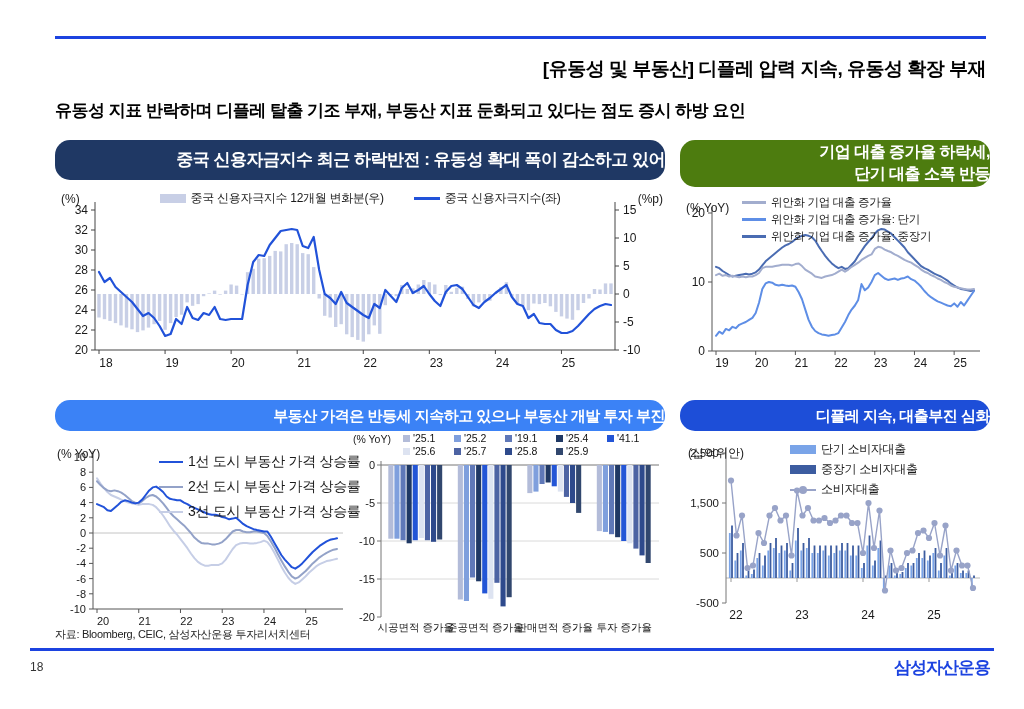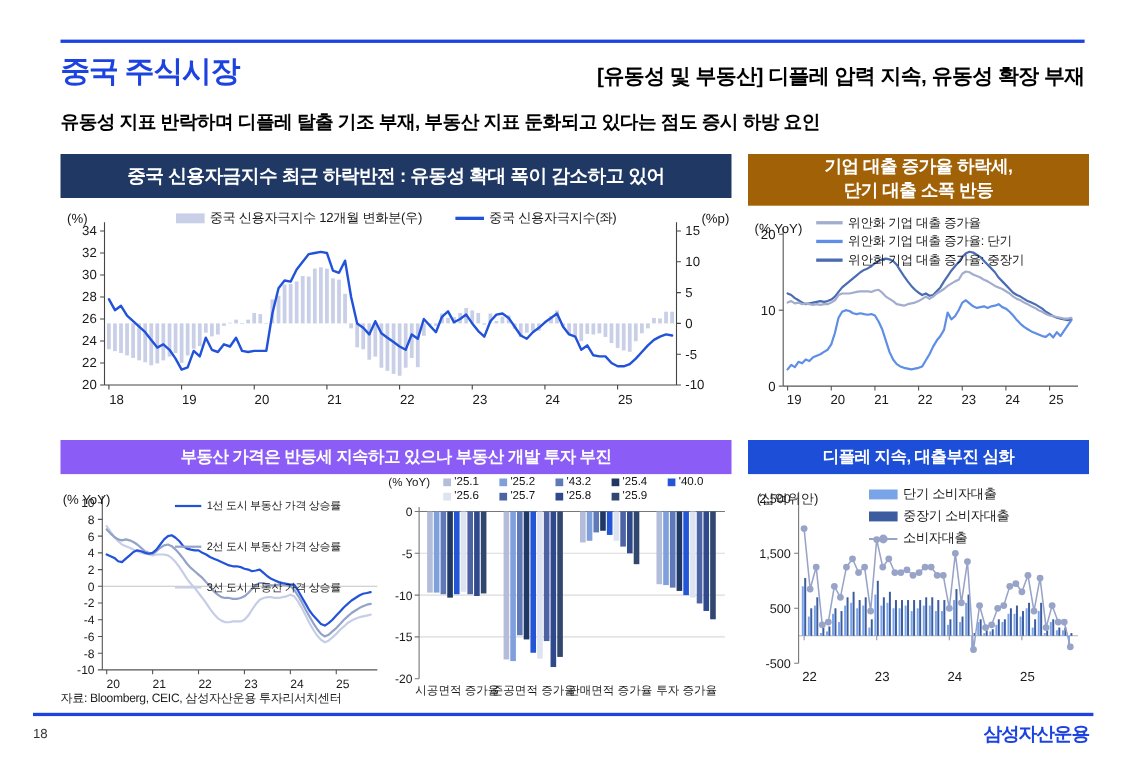--- a/index.html
+++ b/index.html
@@ -9,21 +9,21 @@
   #top-rule{left:55px;top:36px;width:931px;}
   #bottom-rule{left:30px;top:648px;width:964px;}
   #main-title{position:absolute;left:55px;top:47px;font-size:27px;font-weight:bold;letter-spacing:-1px;}
   #header-right{position:absolute;right:38px;top:56px;font-size:19px;font-weight:bold;color:#000;letter-spacing:-0.5px;}
   #subtitle{position:absolute;left:55px;top:99px;font-size:17px;font-weight:bold;color:#000;letter-spacing:-0.5px;}
   .panel{position:absolute;background:#fff;}
   #p1{left:55px;top:140px;width:610px;height:250px;}
   #p2{left:680px;top:140px;width:310px;height:250px;}
   #p3{left:55px;top:400px;width:610px;height:245px;}
   #p4{left:680px;top:400px;width:310px;height:245px;}
-  .panel-title{color:#fff;font-weight:bold;text-align:center;letter-spacing:-0.5px;}
+  .panel-title{color:#fff;font-weight:bold;text-align:right;letter-spacing:-0.5px;border-radius:15px;}
   #p1-title{height:40px;line-height:40px;font-size:17px;}
   #p2-title{height:46px;font-size:16px;line-height:1.4;padding-top:1px;}
   #p3-title,#p4-title{height:31px;line-height:31px;font-size:15px;}
   .chart-wrap{position:relative;}
   svg{display:block;font-family:"Liberation Sans","DejaVu Sans",sans-serif;}
   .axis-unit{position:absolute;font-size:12px;color:#1a1a1a;}
   .legend{position:absolute;display:flex;font-size:12px;color:#1a1a1a;letter-spacing:-0.3px;}
   .legend-col{flex-direction:column;gap:2px;}
   .legend-item{display:flex;align-items:center;gap:5px;white-space:nowrap;}
   .sw-bar{width:26px;height:9px;}
@@ -34,21 +34,20 @@
   #page-num{position:absolute;left:30px;top:660px;font-size:12px;color:#333;}
   #logo{position:absolute;right:34px;top:656px;font-size:17px;font-weight:bold;letter-spacing:-1px;}
   #leg-c4{position:absolute;top:1px;left:52px;width:262px;display:flex;flex-wrap:wrap;font-size:10.5px;}
   #leg-c4 .legend-item{width:51px;gap:3px;margin-bottom:1px;}
 </style>
 </head>
 <body>
 
 <div id="slide">
   <div id="top-rule" class="rule" style="background: rgb(28, 67, 224);"></div>
-  <div id="main-title" style="color: rgb(28, 67, 224);">중국 주식시장</div>
   <div id="header-right">[유동성 및 부동산] 디플레 압력 지속, 유동성 확장 부재</div>
   <div id="subtitle">유동성 지표 반락하며 디플레 탈출 기조 부재, 부동산 지표 둔화되고 있다는 점도 증시 하방 요인</div>
 
   <div id="p1" class="panel">
     <div id="p1-title" class="panel-title" style="background: rgb(31, 56, 100);">중국 신용자금지수 최근 하락반전 : 유동성 확대 폭이 감소하고 있어</div>
     <div class="chart-wrap" style="height:210px;">
       <div class="axis-unit" style="top:12px;left:6px;">(%)</div>
       <div class="axis-unit" style="top:12px;right:2px;">(%p)</div>
       <div class="legend" style="top:10px;left:0;width:100%;justify-content:center;gap:30px;">
         <span class="legend-item">
@@ -201,21 +200,21 @@
           <text x="381.3225806451613" y="187" text-anchor="middle" font-size="12" fill="#1a1a1a">23</text>
           <line x1="440.38709677419354" y1="170" x2="440.38709677419354" y2="174" stroke="#444"></line>
           <text x="447.38709677419354" y="187" text-anchor="middle" font-size="12" fill="#1a1a1a">24</text>
           <line x1="506.4516129032258" y1="170" x2="506.4516129032258" y2="174" stroke="#444"></line>
           <text x="513.4516129032259" y="187" text-anchor="middle" font-size="12" fill="#1a1a1a">25</text>
         </svg>
     </div>
   </div>
 
   <div id="p2" class="panel">
-    <div id="p2-title" class="panel-title" style="background: #a16207;">
+    <div id="p2-title" class="panel-title" style="background: #4d7c0f;">
       <div>기업 대출 증가율 하락세,</div>
       <div>단기 대출 소폭 반등</div>
     </div>
     <div class="chart-wrap" style="height:204px;">
       <div class="axis-unit" style="top:14px;left:6px;">(% YoY)</div>
       <div class="legend legend-col" style="top:8px;left:62px;font-size:11.5px;text-align:right;">
         <span class="legend-item">
           <span class="sw-thin" style="background: rgb(162, 173, 206);"></span>
           <span>위안화 기업 대출 증가율</span>
         </span>
@@ -252,24 +251,24 @@
           <text x="200.76923076923077" y="180" text-anchor="middle" font-size="12" fill="#1a1a1a">23</text>
           <line x1="234.46153846153845" y1="164" x2="234.46153846153845" y2="168" stroke="#555"></line>
           <text x="240.46153846153845" y="180" text-anchor="middle" font-size="12" fill="#1a1a1a">24</text>
           <line x1="274.1538461538462" y1="164" x2="274.1538461538462" y2="168" stroke="#555"></line>
           <text x="280.1538461538462" y="180" text-anchor="middle" font-size="12" fill="#1a1a1a">25</text>
         </svg>
     </div>
   </div>
 
   <div id="p3" class="panel">
-    <div id="p3-title" class="panel-title" style="background: #8b5cf6;">부동산 가격은 반등세 지속하고 있으나 부동산 개발 투자 부진</div>
+    <div id="p3-title" class="panel-title" style="background: #3b82f6;">부동산 가격은 반등세 지속하고 있으나 부동산 개발 투자 부진</div>
     <div class="chart-wrap" style="position:absolute;left:0;top:31px;width:296px;height:214px;">
       <div class="axis-unit" style="top:16px;left:2px;">(% YoY)</div>
-      <div class="legend legend-col" style="top:22px;left:104px;font-size:10px;gap:23px;">
+      <div class="legend legend-col" style="top:22px;left:104px;font-size:14px;gap:7px;">
         <span class="legend-item">
           <span class="sw-thin" style="background: rgb(33, 82, 217);"></span>
           <span>1선 도시 부동산 가격 상승률</span>
         </span>
         <span class="legend-item">
           <span class="sw-thin" style="background: rgb(147, 162, 200);"></span>
           <span>2선 도시 부동산 가격 상승률</span>
         </span>
         <span class="legend-item">
           <span class="sw-thin" style="background: rgb(198, 206, 230);"></span>
@@ -325,29 +324,29 @@
           <span class="legend-item">
             <span class="sw-sq" style="background: rgb(179, 188, 217);"></span>
             <span>'25.1</span>
           </span>
           <span class="legend-item">
             <span class="sw-sq" style="background: rgb(127, 159, 221);"></span>
             <span>'25.2</span>
           </span>
           <span class="legend-item">
             <span class="sw-sq" style="background: rgb(95, 120, 184);"></span>
-            <span>'43.2</span>
+            <span>'19.1</span>
           </span>
           <span class="legend-item">
             <span class="sw-sq" style="background: rgb(31, 56, 100);"></span>
             <span>'25.4</span>
           </span>
           <span class="legend-item">
             <span class="sw-sq" style="background: rgb(35, 85, 214);"></span>
-            <span>'40.0</span>
+            <span>'41.1</span>
           </span>
           <span class="legend-item">
             <span class="sw-sq" style="background: rgb(221, 227, 241);"></span>
             <span>'25.6</span>
           </span>
           <span class="legend-item">
             <span class="sw-sq" style="background: rgb(77, 99, 163);"></span>
             <span>'25.7</span>
           </span>
           <span class="legend-item">

